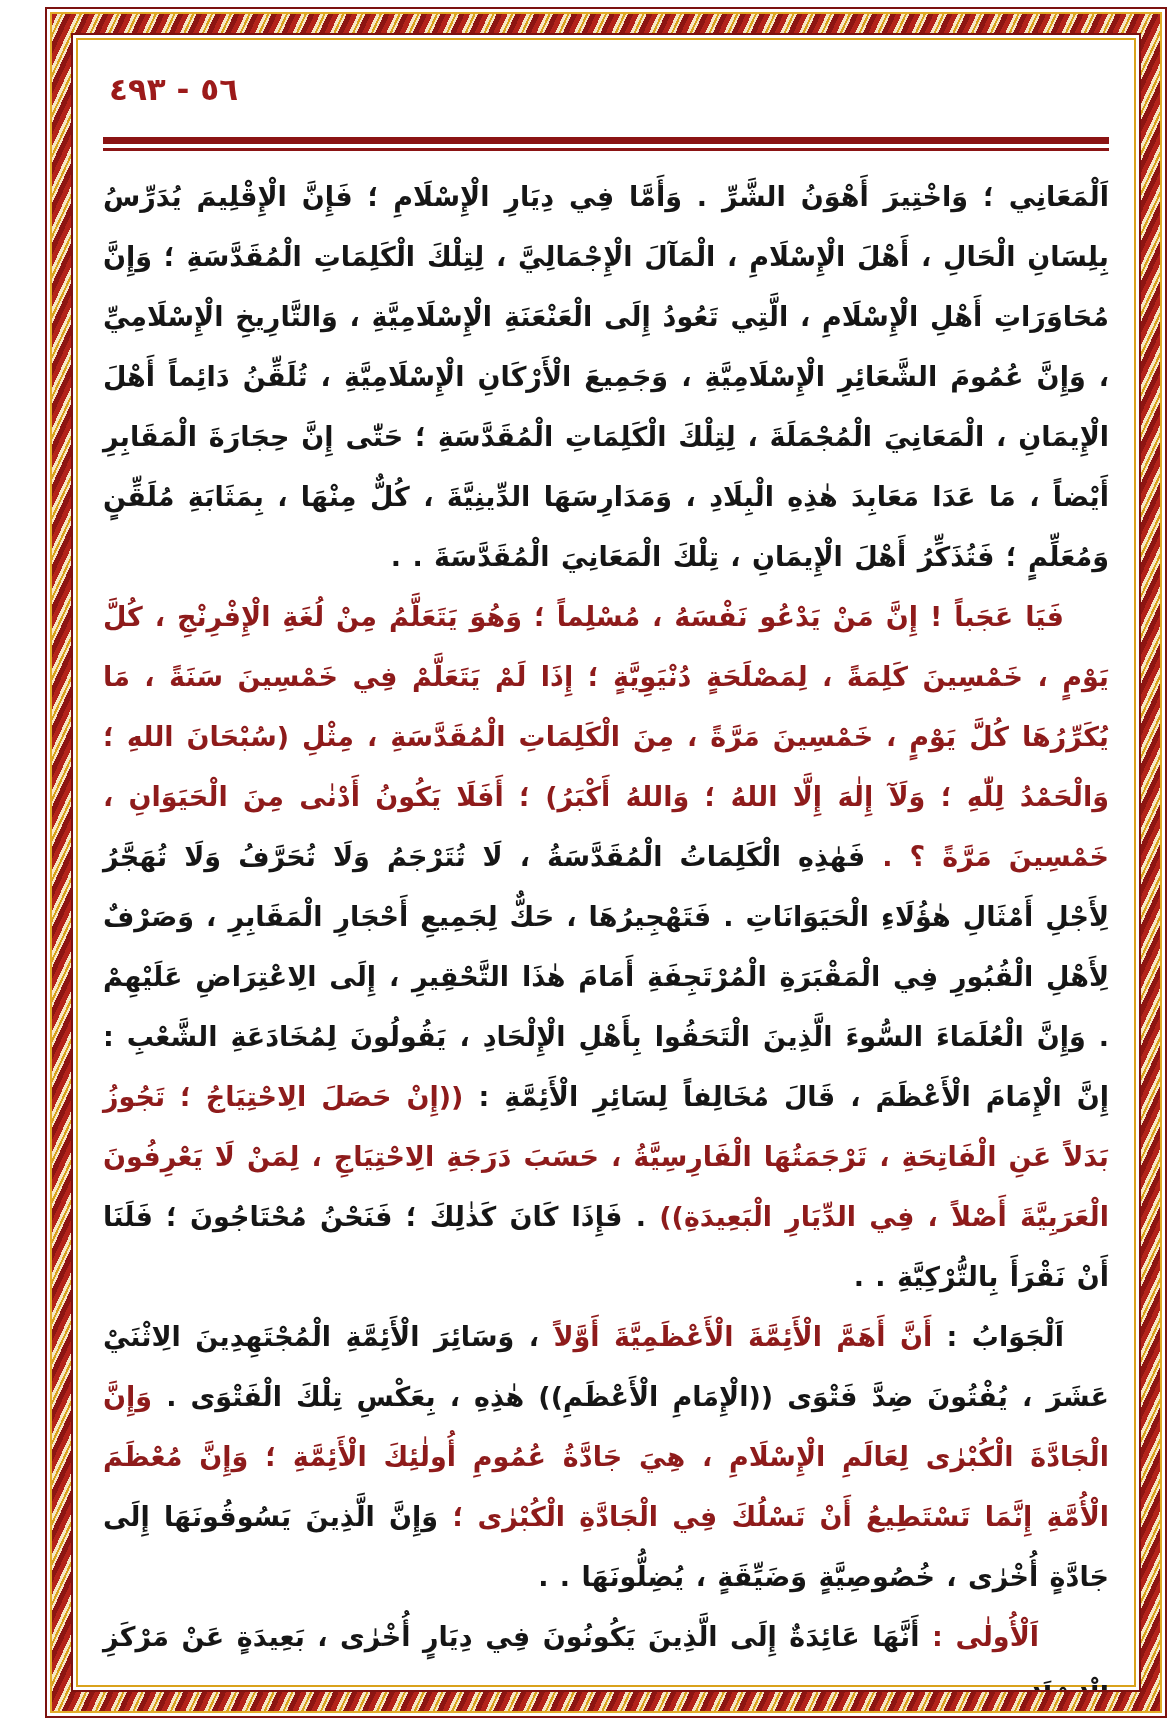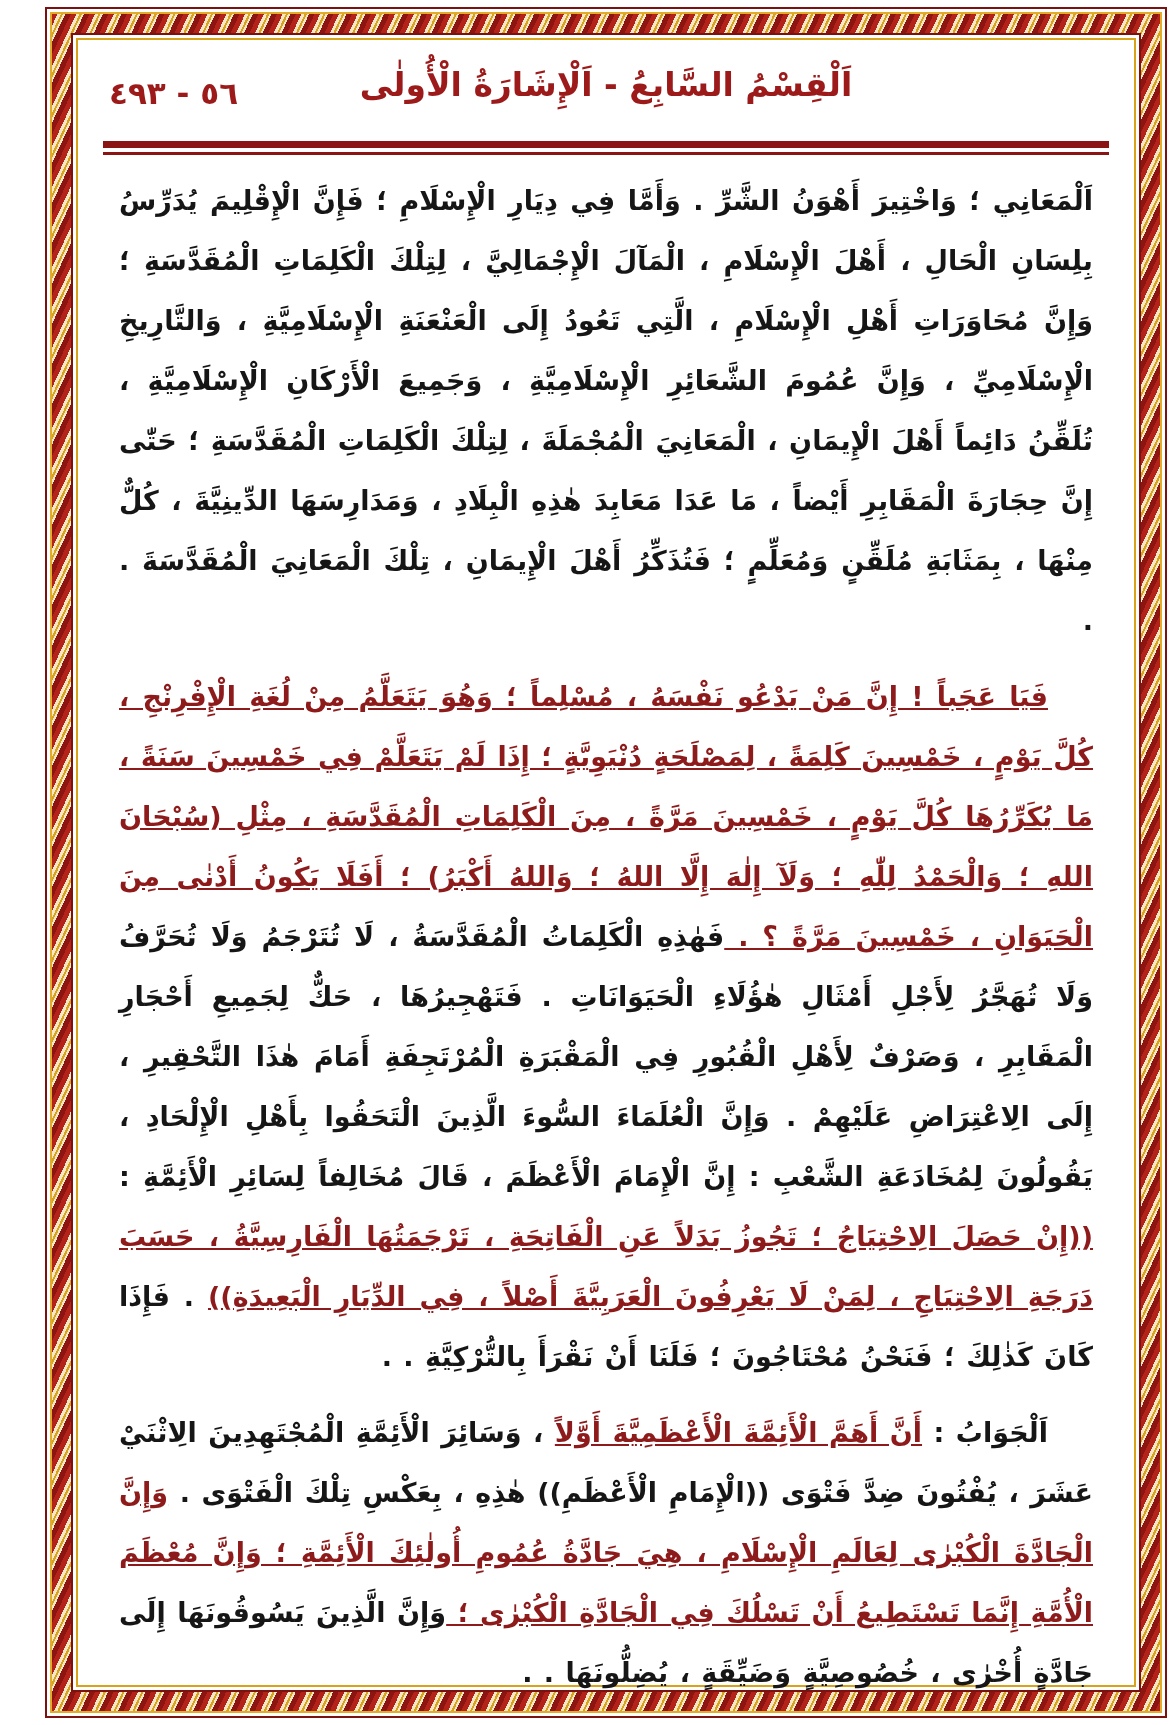--- a/index.html
+++ b/index.html
@@ -38,35 +38,34 @@
   .double-rule{
     margin-top:12px;height:4px;
     border-top:7px solid var(--rule);
     border-bottom:3px solid var(--rule);
   }
   main.body{
     margin-top:16px;direction:rtl;
     font-size:27px;font-weight:bold;line-height:60px;
     color:var(--ink);text-align:justify;word-spacing:2px;
   }
-  p.para{margin:16px;}
-  .run.red{color:var(--red);text-decoration:underline;}
+  p.para{margin:0;}
+  .run.red{color:var(--red);}
   .run.black{color:var(--ink);}
 </style>
 </head>
 <body>
 
 <div class="page">
   <div class="frame">
     <div class="band">
       <div class="inner">
 
         <header class="pg">
           <div class="pagenum">٥٦ - ٤٩٣</div>
-          <h1 class="title">اَلْقِسْمُ السَّابِعُ - اَلْإِشَارَةُ الْأُولٰى</h1>
         </header>
 
         <div class="double-rule"></div>
 
         <main class="body" id="body-text">
             <p class="para" style="text-indent: 0px;"><span class="run black">اَلْمَعَانِي ؛ وَاخْتِيرَ أَهْوَنُ الشَّرِّ . وَأَمَّا فِي دِيَارِ الْإِسْلَامِ ؛ فَإِنَّ الْإِقْلِيمَ يُدَرِّسُ بِلِسَانِ الْحَالِ ، أَهْلَ الْإِسْلَامِ ، الْمَآلَ الْإِجْمَالِيَّ ، لِتِلْكَ الْكَلِمَاتِ الْمُقَدَّسَةِ ؛ وَإِنَّ مُحَاوَرَاتِ أَهْلِ الْإِسْلَامِ ، الَّتِي تَعُودُ إِلَى الْعَنْعَنَةِ الْإِسْلَامِيَّةِ ، وَالتَّارِيخِ الْإِسْلَامِيِّ ، وَإِنَّ عُمُومَ الشَّعَائِرِ الْإِسْلَامِيَّةِ ، وَجَمِيعَ الْأَرْكَانِ الْإِسْلَامِيَّةِ ، تُلَقِّنُ دَائِماً أَهْلَ الْإِيمَانِ ، الْمَعَانِيَ الْمُجْمَلَةَ ، لِتِلْكَ الْكَلِمَاتِ الْمُقَدَّسَةِ ؛ حَتّٰى إِنَّ حِجَارَةَ الْمَقَابِرِ أَيْضاً ، مَا عَدَا مَعَابِدَ هٰذِهِ الْبِلَادِ ، وَمَدَارِسَهَا الدِّينِيَّةَ ، كُلٌّ مِنْهَا ، بِمَثَابَةِ مُلَقِّنٍ وَمُعَلِّمٍ ؛ فَتُذَكِّرُ أَهْلَ الْإِيمَانِ ، تِلْكَ الْمَعَانِيَ الْمُقَدَّسَةَ . .</span></p>
             <p class="para" style="text-indent: 45px;"><span class="run red">فَيَا عَجَباً ! إِنَّ مَنْ يَدْعُو نَفْسَهُ ، مُسْلِماً ؛ وَهُوَ يَتَعَلَّمُ مِنْ لُغَةِ الْإِفْرِنْجِ ، كُلَّ يَوْمٍ ، خَمْسِينَ كَلِمَةً ، لِمَصْلَحَةٍ دُنْيَوِيَّةٍ ؛ إِذَا لَمْ يَتَعَلَّمْ فِي خَمْسِينَ سَنَةً ، مَا يُكَرِّرُهَا كُلَّ يَوْمٍ ، خَمْسِينَ مَرَّةً ، مِنَ الْكَلِمَاتِ الْمُقَدَّسَةِ ، مِثْلِ (سُبْحَانَ اللهِ ؛ وَالْحَمْدُ لِلّٰهِ ؛ وَلَآ إِلٰهَ إِلَّا اللهُ ؛ وَاللهُ أَكْبَرُ) ؛ أَفَلَا يَكُونُ أَدْنٰى مِنَ الْحَيَوَانِ ، خَمْسِينَ مَرَّةً ؟ . </span><span class="run black">فَهٰذِهِ الْكَلِمَاتُ الْمُقَدَّسَةُ ، لَا تُتَرْجَمُ وَلَا تُحَرَّفُ وَلَا تُهَجَّرُ لِأَجْلِ أَمْثَالِ هٰؤُلَاءِ الْحَيَوَانَاتِ . فَتَهْجِيرُهَا ، حَكٌّ لِجَمِيعِ أَحْجَارِ الْمَقَابِرِ ، وَصَرْفٌ لِأَهْلِ الْقُبُورِ فِي الْمَقْبَرَةِ الْمُرْتَجِفَةِ أَمَامَ هٰذَا التَّحْقِيرِ ، إِلَى الِاعْتِرَاضِ عَلَيْهِمْ . وَإِنَّ الْعُلَمَاءَ السُّوءَ الَّذِينَ الْتَحَقُوا بِأَهْلِ الْإِلْحَادِ ، يَقُولُونَ لِمُخَادَعَةِ الشَّعْبِ : إِنَّ الْإِمَامَ الْأَعْظَمَ ، قَالَ مُخَالِفاً لِسَائِرِ الْأَئِمَّةِ : </span><span class="run red">((إِنْ حَصَلَ الِاحْتِيَاجُ ؛ تَجُوزُ بَدَلاً عَنِ الْفَاتِحَةِ ، تَرْجَمَتُهَا الْفَارِسِيَّةُ ، حَسَبَ دَرَجَةِ الِاحْتِيَاجِ ، لِمَنْ لَا يَعْرِفُونَ الْعَرَبِيَّةَ أَصْلاً ، فِي الدِّيَارِ الْبَعِيدَةِ))</span><span class="run black"> . فَإِذَا كَانَ كَذٰلِكَ ؛ فَنَحْنُ مُحْتَاجُونَ ؛ فَلَنَا أَنْ نَقْرَأَ بِالتُّرْكِيَّةِ . .</span></p>
             <p class="para" style="text-indent: 45px;"><span class="run black">اَلْجَوَابُ : </span><span class="run red">أَنَّ أَهَمَّ الْأَئِمَّةَ الْأَعْظَمِيَّةَ أَوَّلاً</span><span class="run black"> ، وَسَائِرَ الْأَئِمَّةِ الْمُجْتَهِدِينَ الِاثْنَيْ عَشَرَ ، يُفْتُونَ ضِدَّ فَتْوَى ((الْإِمَامِ الْأَعْظَمِ)) هٰذِهِ ، بِعَكْسِ تِلْكَ الْفَتْوَى . </span><span class="run red">وَإِنَّ الْجَادَّةَ الْكُبْرٰى لِعَالَمِ الْإِسْلَامِ ، هِيَ جَادَّةُ عُمُومِ أُولٰئِكَ الْأَئِمَّةِ ؛ وَإِنَّ مُعْظَمَ الْأُمَّةِ إِنَّمَا تَسْتَطِيعُ أَنْ تَسْلُكَ فِي الْجَادَّةِ الْكُبْرٰى ؛ </span><span class="run black">وَإِنَّ الَّذِينَ يَسُوقُونَهَا إِلَى جَادَّةٍ أُخْرٰى ، خُصُوصِيَّةٍ وَضَيِّقَةٍ ، يُضِلُّونَهَا . .</span></p>
             <p class="para" style="text-indent: 70px;"><span class="run red">اَلْأُولٰى : </span><span class="run black">أَنَّهَا عَائِدَةٌ إِلَى الَّذِينَ يَكُونُونَ فِي دِيَارٍ أُخْرٰى ، بَعِيدَةٍ عَنْ مَرْكَزِ الْإِسْلَامِ . .</span></p>
           </main>

